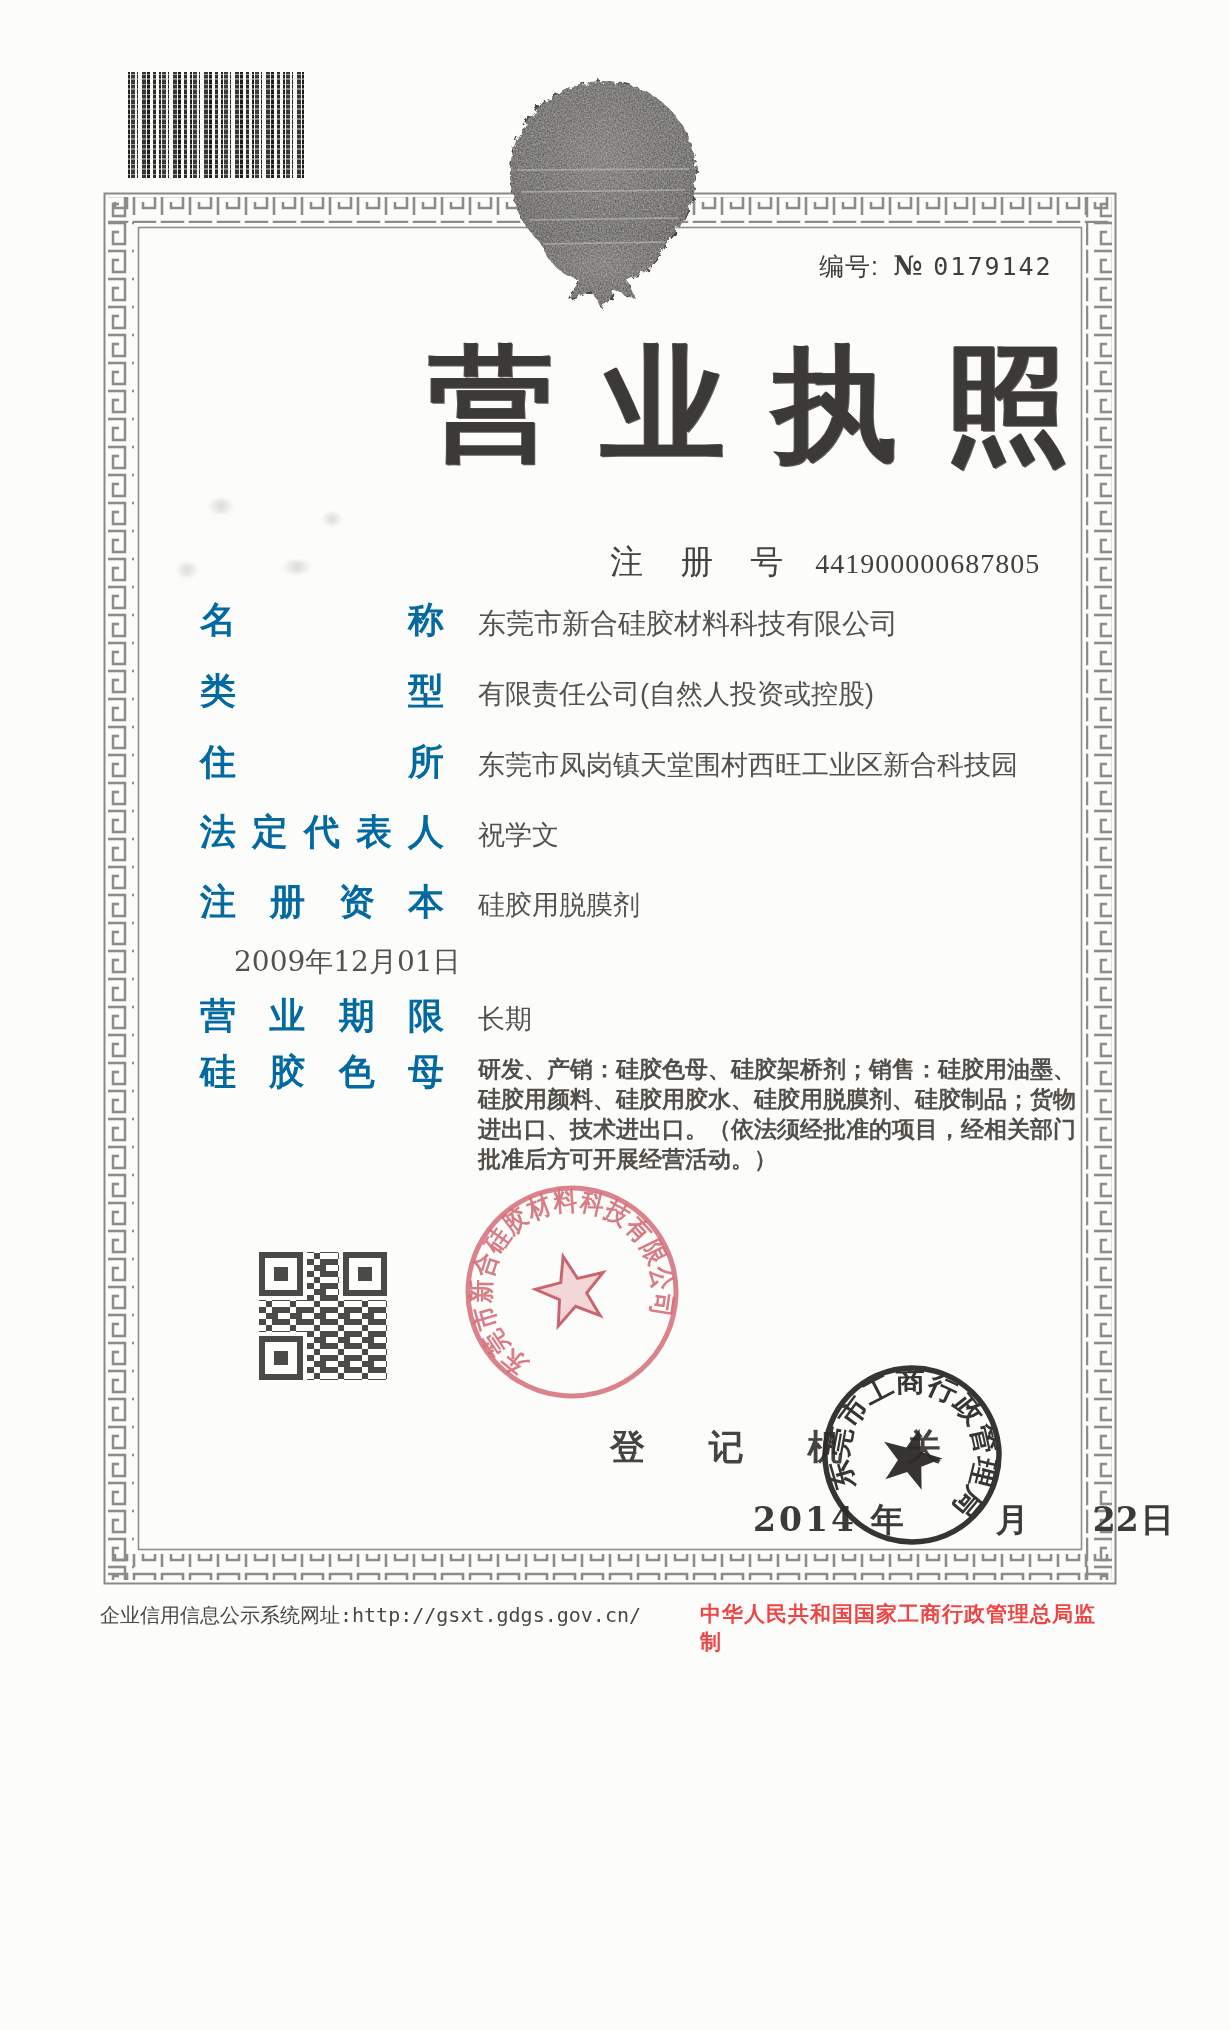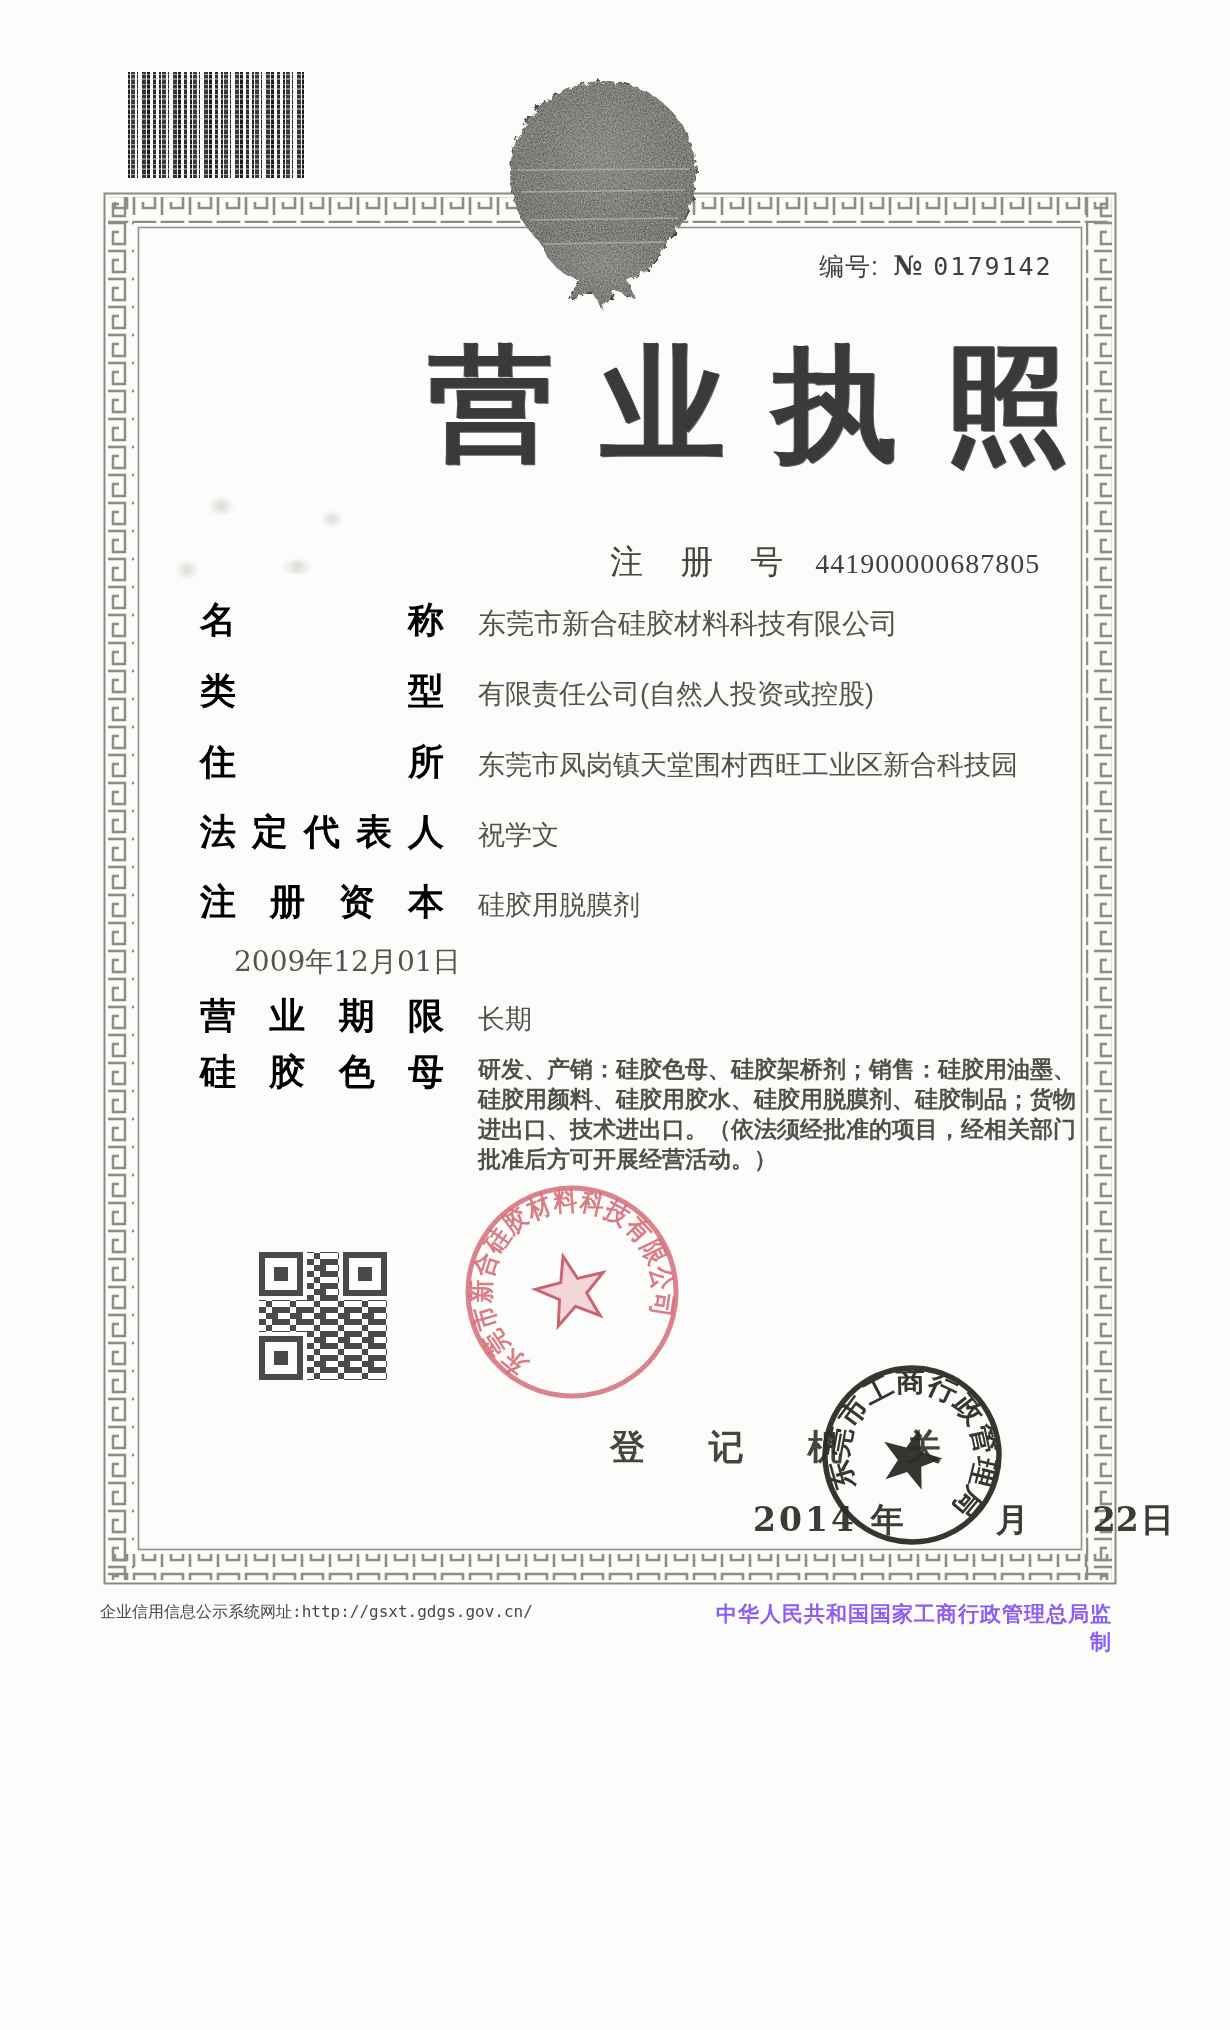--- a/index.html
+++ b/index.html
@@ -48,43 +48,43 @@
 
   
   .regno{left:610px;top:540px;white-space:nowrap;}
   .regno .lab{font-size:33px;color:#45443f;letter-spacing:14px;margin-right:18px;}
   .regno .val{font-family:Liberation Serif, serif;font-size:28px;color:#404040;letter-spacing:1px;}
 
   
   .fields{left:200px;top:598px;width:880px;}
   .row{display:flex;align-items:flex-start;margin-bottom:27px;}
   .row .lab{
-    width:244px;min-width:244px;font-size:36px;font-weight:600;color:#000000;
+    width:244px;min-width:244px;font-size:36px;font-weight:600;color:#0369a1;
     text-align:justify;text-align-last:justify;line-height:1.2;
   }
   .row .val{margin-left:34px;font-size:27px;color:#54524c;padding-top:8px;line-height:1.3;}
   .row.tight{margin-bottom:13px;}
   .row .val.small{font-size:23px;line-height:30px;width:600px;font-weight:600;color:#514f49;padding-top:4px;}
 
   
   .seal-red{left:460px;top:1180px;width:224px;height:224px;opacity:.88;z-index:6;}
   .qr{left:254px;top:1247px;width:138px;height:138px;}
   .registrar{left:610px;top:1424px;font-size:35px;font-weight:600;color:#46443f;letter-spacing:27px;white-space:nowrap;z-index:4;}
   .dateline{left:753px;top:1498px;font-size:33px;font-weight:bold;color:#3d3b38;font-family:"DejaVu Serif",serif;white-space:nowrap;z-index:4;}
   .dateline span{display:inline-block;}
   .dl-year{letter-spacing:3px;}
   .dl-ys{margin-left:14px;}
   .dl-ms{margin-left:92px;}
   .dl-day{margin-left:64px;letter-spacing:0;}
   .dl-ds{margin-left:2px;}
   .stamp-black{left:817px;top:1360px;width:190px;height:190px;z-index:7;opacity:.95;}
 
   
-  .footer-left{left:100px;top:1602px;font-size:16px;color:#4a4846;font-family:"DejaVu Sans Mono","Liberation Mono",monospace;letter-spacing:0;}
-  .footer-right{left:700px;top:1600px;width:412px;text-align:right;font-size:21px;font-weight:600;color:#8b5cf6;letter-spacing:1px;}
+  .footer-left{left:100px;top:1602px;font-size:20px;color:#4a4846;font-family:"DejaVu Sans Mono","Liberation Mono",monospace;letter-spacing:0;}
+  .footer-right{left:700px;top:1600px;width:412px;font-size:21px;font-weight:600;color:#ef4444;letter-spacing:1px;}
 
   
   .smudge{border-radius:50%;filter:blur(1.5px);background:radial-gradient(circle,#9a9994 0%,rgba(180,180,176,.4) 60%,rgba(255,255,255,0) 100%);opacity:.35;}
 </style>
 </head>
 <body>
 
 <div class="abs" style="left:0;top:0;width:1230px;height:2030px;">
 
   <div class="abs barcode"></div>

